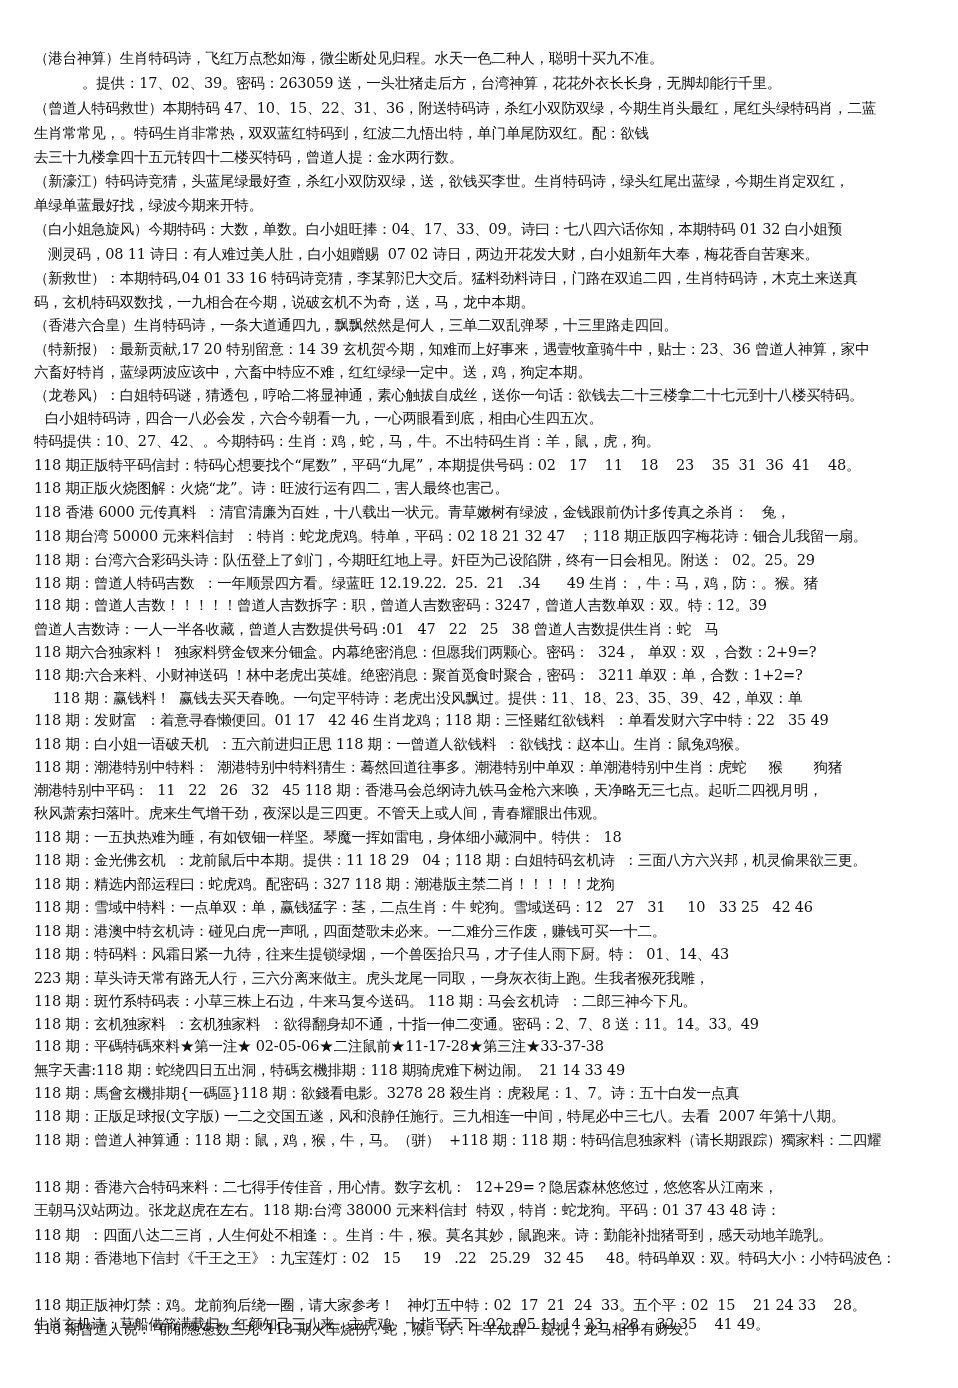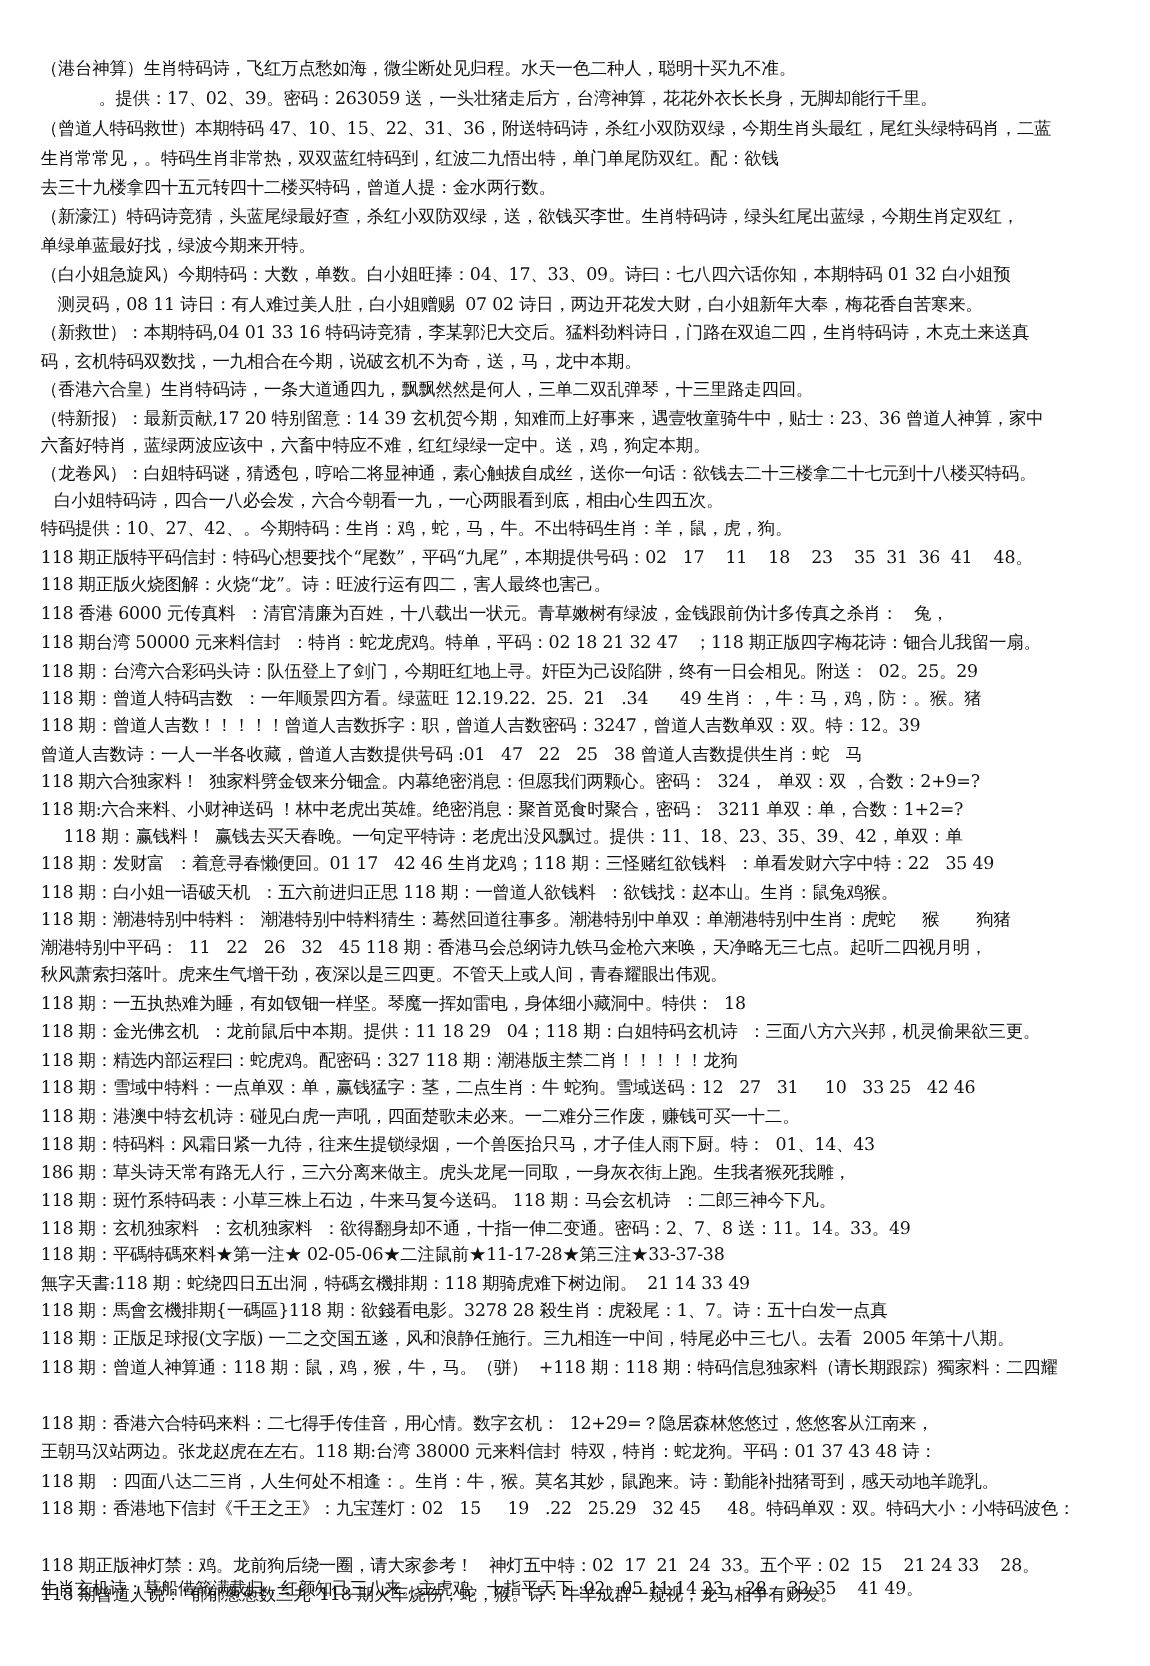--- a/index.html
+++ b/index.html
@@ -55,27 +55,27 @@
     <div class="line" style="top: 734px; left: 34px;">118 期：白小姐一语破天机  ：五六前进归正思 118 期：一曾道人欲钱料  ：欲钱找：赵本山。生肖：鼠兔鸡猴。</div>
     <div class="line" style="top: 757px; left: 34px;">118 期：潮港特别中特料：  潮港特别中特料猜生：蓦然回道往事多。潮港特别中单双：单潮港特别中生肖：虎蛇     猴       狗猪</div>
     <div class="line" style="top: 780px; left: 34px;">潮港特别中平码：  11   22   26   32   45 118 期：香港马会总纲诗九铁马金枪六来唤，天净略无三七点。起听二四视月明，</div>
     <div class="line" style="top: 803px; left: 34px;">秋风萧索扫落叶。虎来生气增干劲，夜深以是三四更。不管天上或人间，青春耀眼出伟观。</div>
     <div class="line" style="top: 827px; left: 34px;">118 期：一五执热难为睡，有如钗钿一样坚。琴魔一挥如雷电，身体细小藏洞中。特供：  18</div>
     <div class="line" style="top: 850px; left: 34px;">118 期：金光佛玄机  ：龙前鼠后中本期。提供：11 18 29   04；118 期：白姐特码玄机诗  ：三面八方六兴邦，机灵偷果欲三更。</div>
     <div class="line" style="top: 874px; left: 34px;">118 期：精选内部运程曰：蛇虎鸡。配密码：327 118 期：潮港版主禁二肖！！！！！龙狗</div>
     <div class="line" style="top: 897px; left: 34px;">118 期：雪域中特料：一点单双：单，赢钱猛字：茎，二点生肖：牛 蛇狗。雪域送码：12   27   31     10   33 25   42 46</div>
     <div class="line" style="top: 921px; left: 34px;">118 期：港澳中特玄机诗：碰见白虎一声吼，四面楚歌未必来。一二难分三作废，赚钱可买一十二。</div>
     <div class="line" style="top: 944px; left: 34px; text-align: right;">118 期：特码料：风霜日紧一九待，往来生提锁绿烟，一个兽医抬只马，才子佳人雨下厨。特：  01、14、43</div>
-    <div class="line" style="top: 968px; left: 34px;">186 期：草头诗天常有路无人行，三六分离来做主。虎头龙尾一同取，一身灰衣街上跑。生我者猴死我雕，</div>
+    <div class="line" style="top: 968px; left: 34px;">223 期：草头诗天常有路无人行，三六分离来做主。虎头龙尾一同取，一身灰衣街上跑。生我者猴死我雕，</div>
     <div class="line" style="top: 991px; left: 34px;">118 期：斑竹系特码表：小草三株上石边，牛来马复今送码。 118 期：马会玄机诗  ：二郎三神今下凡。</div>
     <div class="line" style="top: 1014px; left: 34px;">118 期：玄机独家料  ：玄机独家料  ：欲得翻身却不通，十指一伸二变通。密码：2、7、8 送：11。14。33。49</div>
     <div class="line" style="top: 1036px; left: 34px;">118 期：平碼特碼來料★第一注★ 02-05-06★二注鼠前★11-17-28★第三注★33-37-38</div>
     <div class="line" style="top: 1060px; left: 34px;">無字天書:118 期：蛇绕四日五出洞，特碼玄機排期：118 期骑虎难下树边闹。  21 14 33 49</div>
     <div class="line" style="top: 1083px; left: 34px;">118 期：馬會玄機排期{一碼區}118 期：欲錢看电影。3278 28 殺生肖：虎殺尾：1、7。诗：五十白发一点真</div>
-    <div class="line" style="top: 1106px; left: 34px;">118 期：正版足球报(文字版) 一二之交国五遂，风和浪静任施行。三九相连一中间，特尾必中三七八。去看  2005 年第十八期。</div>
+    <div class="line" style="top: 1106px; left: 34px;">118 期：正版足球报(文字版) 一二之交国五遂，风和浪静任施行。三九相连一中间，特尾必中三七八。去看  2007 年第十八期。</div>
     <div class="line" style="top: 1130px; left: 34px;">118 期：曾道人神算通：118 期：鼠，鸡，猴，牛，马。（骈）  +118 期：118 期：特码信息独家料（请长期跟踪）獨家料：二四耀</div>
     <div class="line" style="top: 1177px; left: 34px;">118 期：香港六合特码来料：二七得手传佳音，用心情。数字玄机：  12+29=？隐居森林悠悠过，悠悠客从江南来，</div>
     <div class="line" style="top: 1200px; left: 34px;">王朝马汉站两边。张龙赵虎在左右。118 期:台湾 38000 元来料信封  特双，特肖：蛇龙狗。平码：01 37 43 48 诗：</div>
     <div class="line" style="top: 1225px; left: 34px;">118 期  ：四面八达二三肖，人生何处不相逢：。生肖：牛，猴。莫名其妙，鼠跑来。诗：勤能补拙猪哥到，感天动地羊跪乳。</div>
     <div class="line" style="top: 1248px; left: 34px;">118 期：香港地下信封《千王之王》：九宝莲灯：02   15     19   .22   25.29   32 45     48。特码单双：双。特码大小：小特码波色：</div>
     <div class="line" style="top: 1272px; left: 34px; margin-top: 42px;">生肖玄机诗：草船借箭满载归，红颜知己三八来。主虎鸡。十指平天下 :02   05 11 14 23    28    32 35    41 49。</div>
     <div class="line" style="top: 1295px; left: 34px;">118 期正版神灯禁：鸡。龙前狗后绕一圈，请大家参考！   神灯五中特：02  17  21  24  33。五个平：02  15    21 24 33    28。</div>
     <div class="line" style="top: 1319px; left: 34px;">118 期曾道人说：“郁郁葱葱数三九”118 期火车烧伤，蛇，猴。诗：牛羊成群一窥视，龙马相争有财发。</div>
   </div>
 

